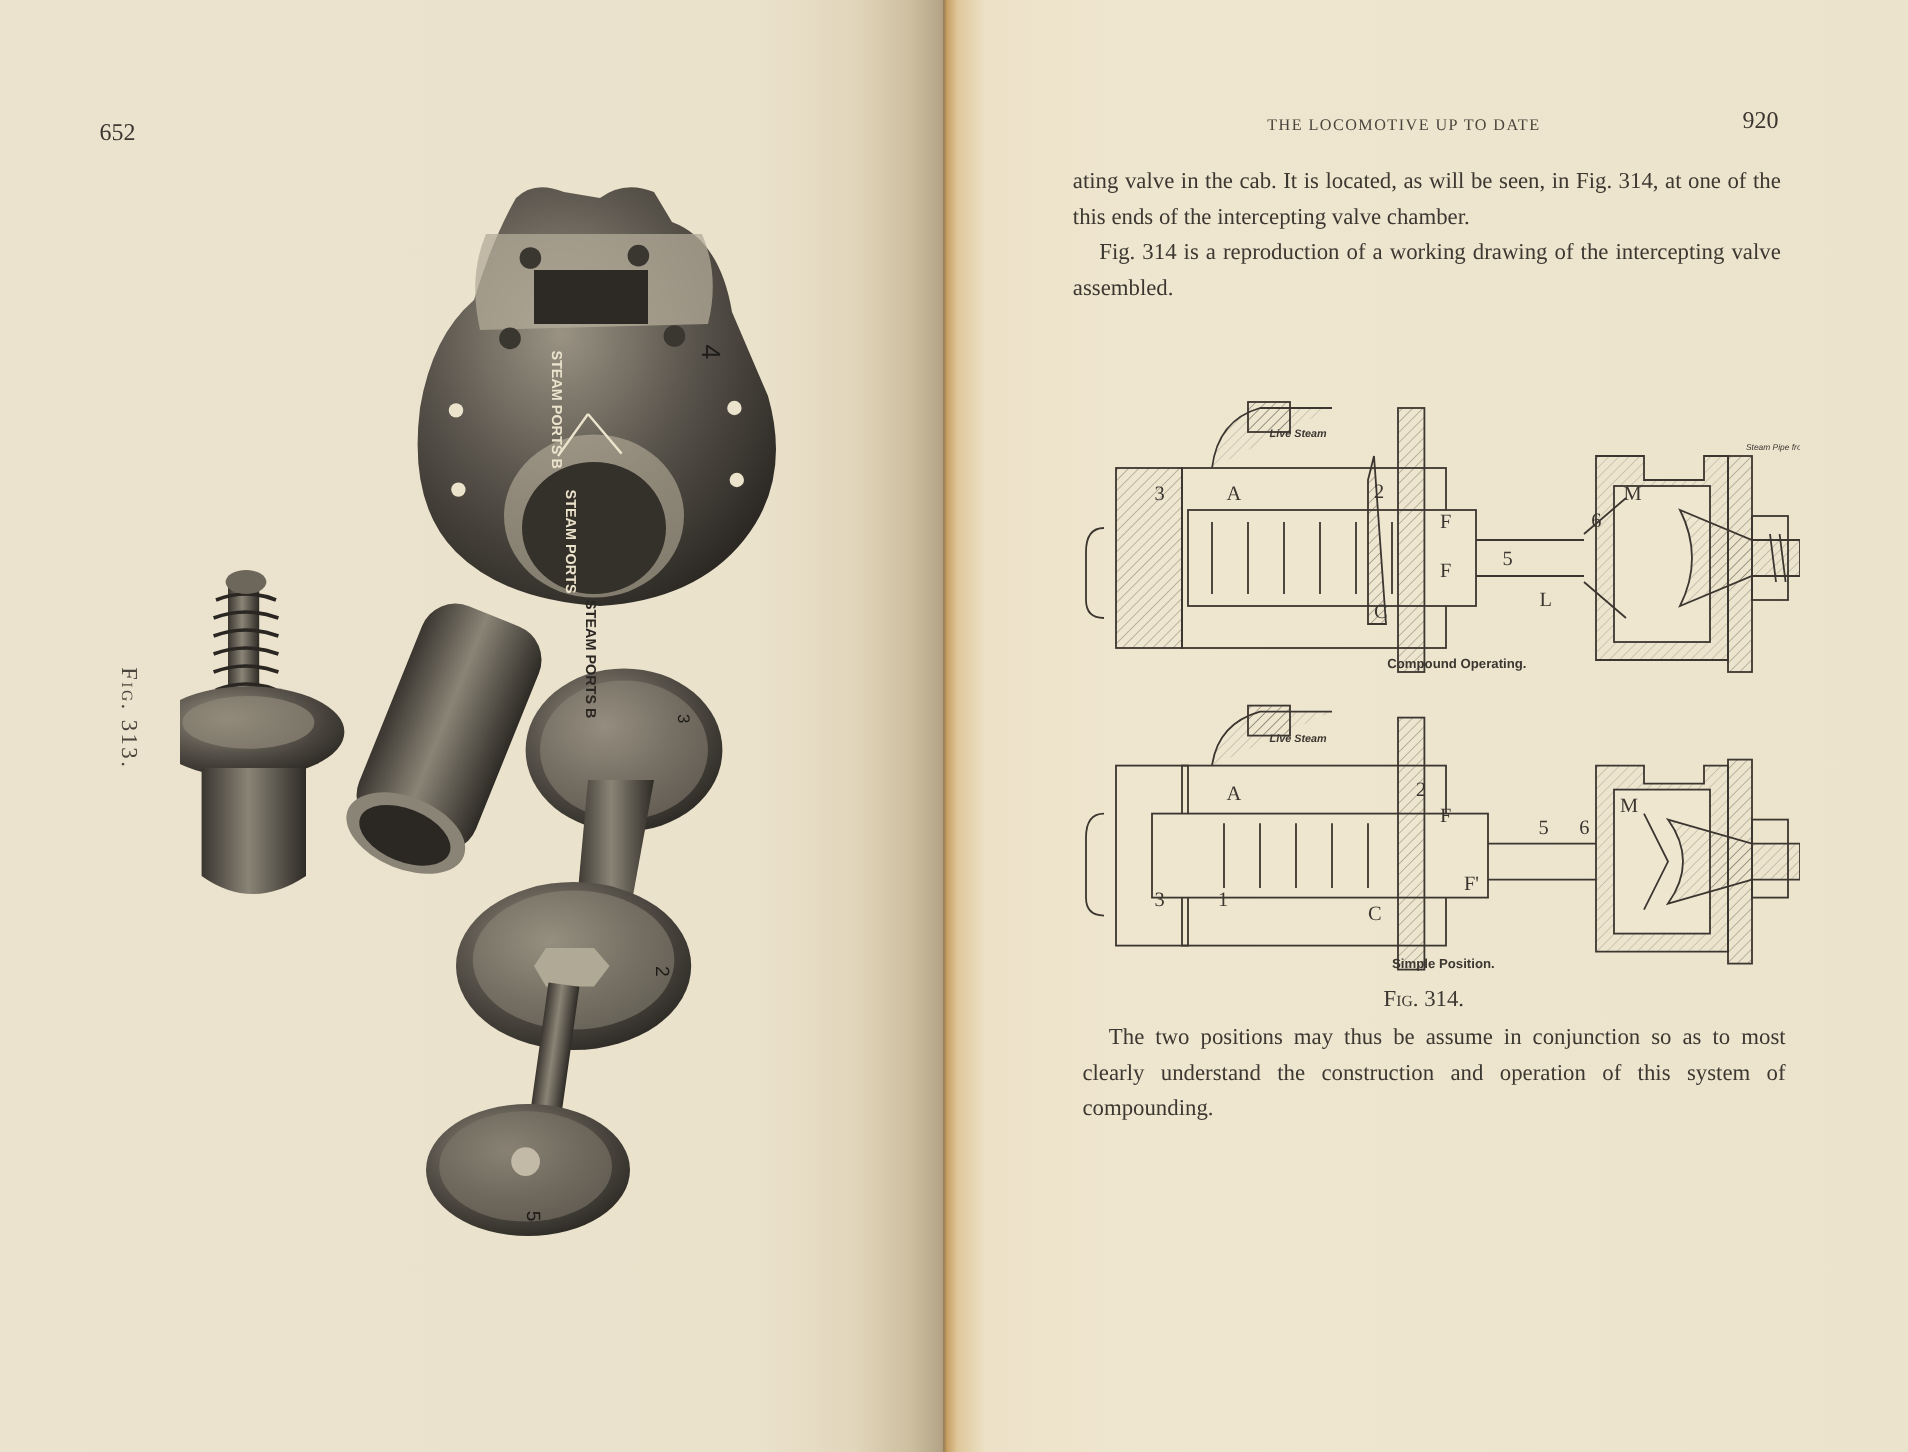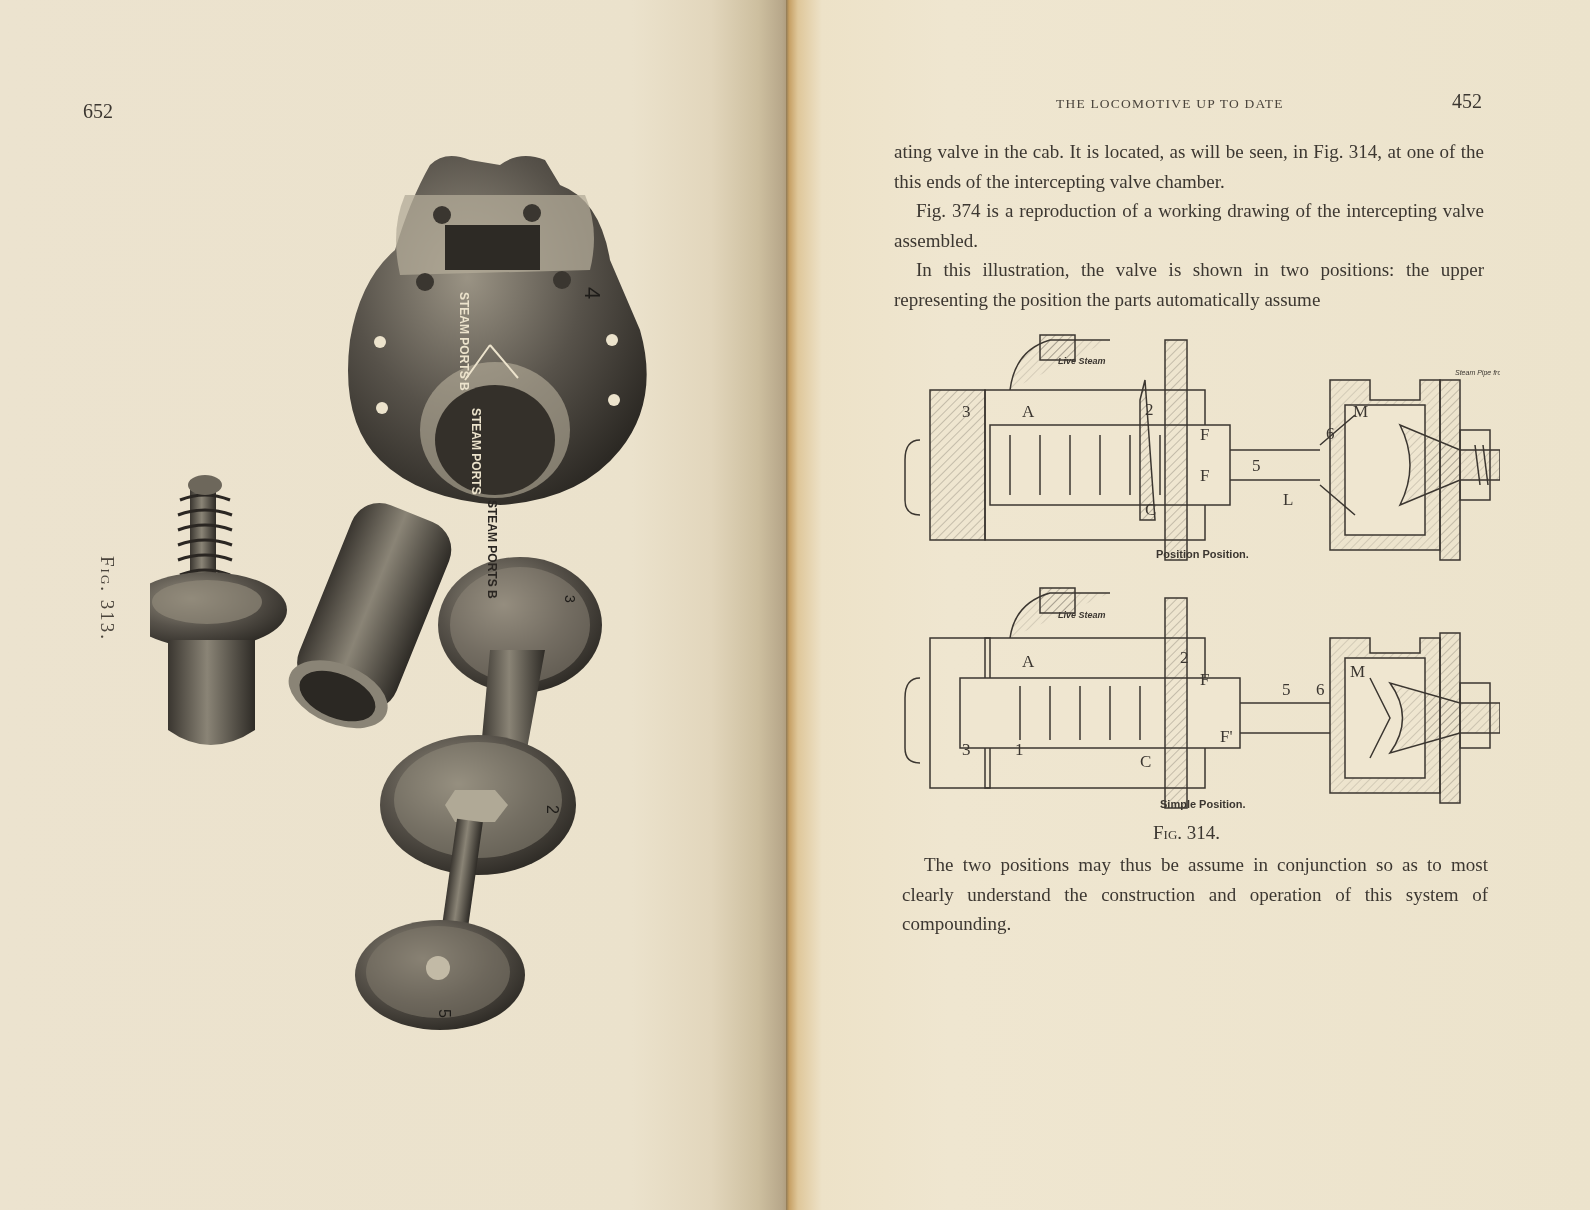--- a/index.html
+++ b/index.html
@@ -99,26 +99,25 @@
 
     <div class="photo-label" style="left:458px;top:292px;color:#ece3cc;">STEAM PORTS B</div>
     <div class="photo-label" style="left:470px;top:408px;color:#ece3cc;">STEAM PORTS</div>
     <div class="photo-label" style="left:486px;top:500px;">STEAM PORTS B</div>
   </div>
 
   <div class="gutter"></div>
 
   <div class="page right">
     <div class="running-head">THE LOCOMOTIVE UP TO DATE</div>
-    <div class="pgnum">452</div>
+    <div class="pgnum">920</div>
 
     <div class="text t1">
       <p>ating valve in the cab.  It is located, as will be seen, in Fig. 314, at one of the this ends of the intercepting valve chamber.</p>
-      <p class="ind">Fig. 374 is a reproduction of a working drawing of the intercepting valve assembled.</p>
-      <p class="ind">In this illustration, the valve is shown in two positions:  the upper representing the position the parts automatically assume</p>
+      <p class="ind">Fig. 314 is a reproduction of a working drawing of the intercepting valve assembled.</p>
     </div>
 
     <svg class="diagram" style="left:110px;top:320px;" width="600" height="250" viewBox="0 0 600 250">
       <defs>
         <pattern id="hatch" width="6" height="6" patternUnits="userSpaceOnUse" patternTransform="rotate(45)">
           <line x1="0" y1="0" x2="0" y2="6" stroke="#3b3630" stroke-width="1.2"></line>
         </pattern>
       </defs>
       <g stroke="#3b3630" stroke-width="1.5" fill="none">
         <path d="M20 120 Q5 120 5 140 L5 180 Q5 195 20 195"></path>
@@ -151,21 +150,21 @@
     <div class="dlabel" style="left:172px;top:402px;font-size:17px;font-family:'Liberation Serif',serif;font-weight:normal;">3</div>
     <div class="dlabel" style="left:355px;top:400px;font-size:17px;font-family:'Liberation Serif',serif;font-weight:normal;">2</div>
     <div class="dlabel" style="left:355px;top:500px;font-size:17px;font-family:'Liberation Serif',serif;font-weight:normal;">C</div>
     <div class="dlabel" style="left:410px;top:425px;font-size:17px;font-family:'Liberation Serif',serif;font-weight:normal;">F</div>
     <div class="dlabel" style="left:410px;top:466px;font-size:17px;font-family:'Liberation Serif',serif;font-weight:normal;">F</div>
     <div class="dlabel" style="left:462px;top:456px;font-size:17px;font-family:'Liberation Serif',serif;font-weight:normal;">5</div>
     <div class="dlabel" style="left:536px;top:424px;font-size:17px;font-family:'Liberation Serif',serif;font-weight:normal;">6</div>
     <div class="dlabel" style="left:493px;top:490px;font-size:17px;font-family:'Liberation Serif',serif;font-weight:normal;">L</div>
     <div class="dlabel" style="left:563px;top:402px;font-size:17px;font-family:'Liberation Serif',serif;font-weight:normal;">M</div>
     <div class="dlabel" style="left:268px;top:356px;font-style:italic;font-size:9px;">Live Steam</div>
-    <div class="dlabel" style="left:366px;top:548px;">Position Position.</div>
+    <div class="dlabel" style="left:366px;top:548px;">Compound Operating.</div>
 
     <svg class="diagram" style="left:110px;top:578px;" width="600" height="245" viewBox="0 0 600 245">
       <g stroke="#3b3630" stroke-width="1.5" fill="none">
         <path d="M20 100 Q5 100 5 120 L5 170 Q5 185 20 185"></path>
         <rect x="30" y="60" width="60" height="150"></rect>
         <rect x="85" y="60" width="220" height="150"></rect>
         <path d="M110 60 Q115 25 150 15 L210 15" fill="url(#hatch)" fill-opacity="0.25"></path>
         <rect x="140" y="10" width="35" height="25" fill="url(#hatch)" fill-opacity="0.5"></rect>
         <rect x="60" y="100" width="280" height="70" fill="#efe6d0"></rect>
         <line x1="120" y1="108" x2="120" y2="162"></line>

